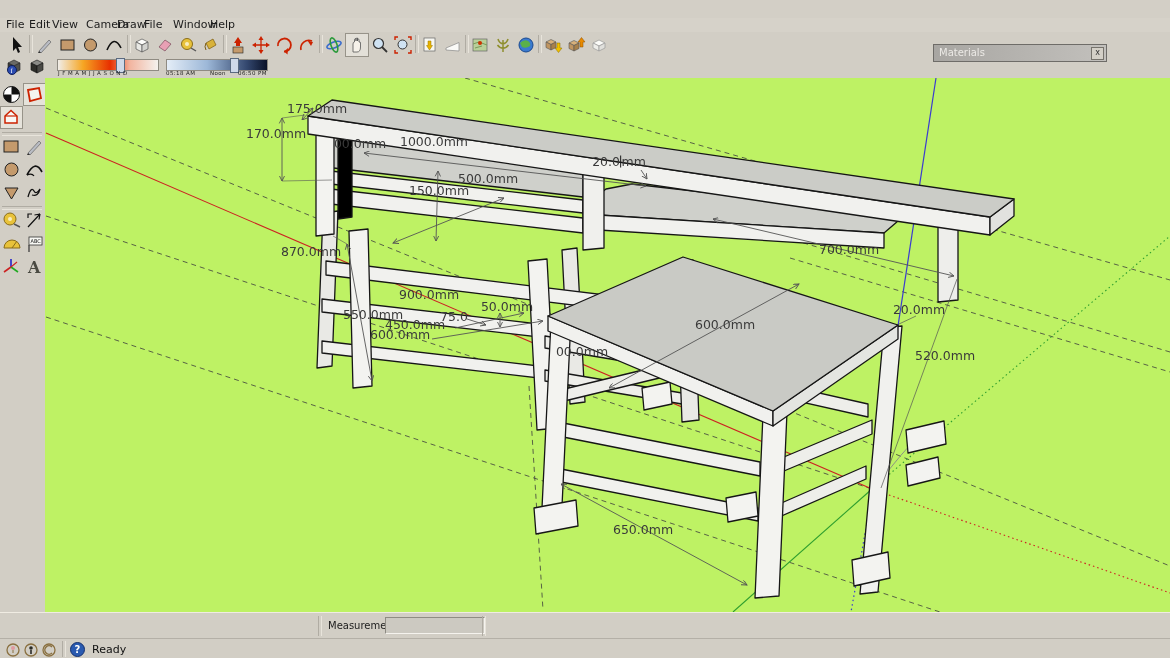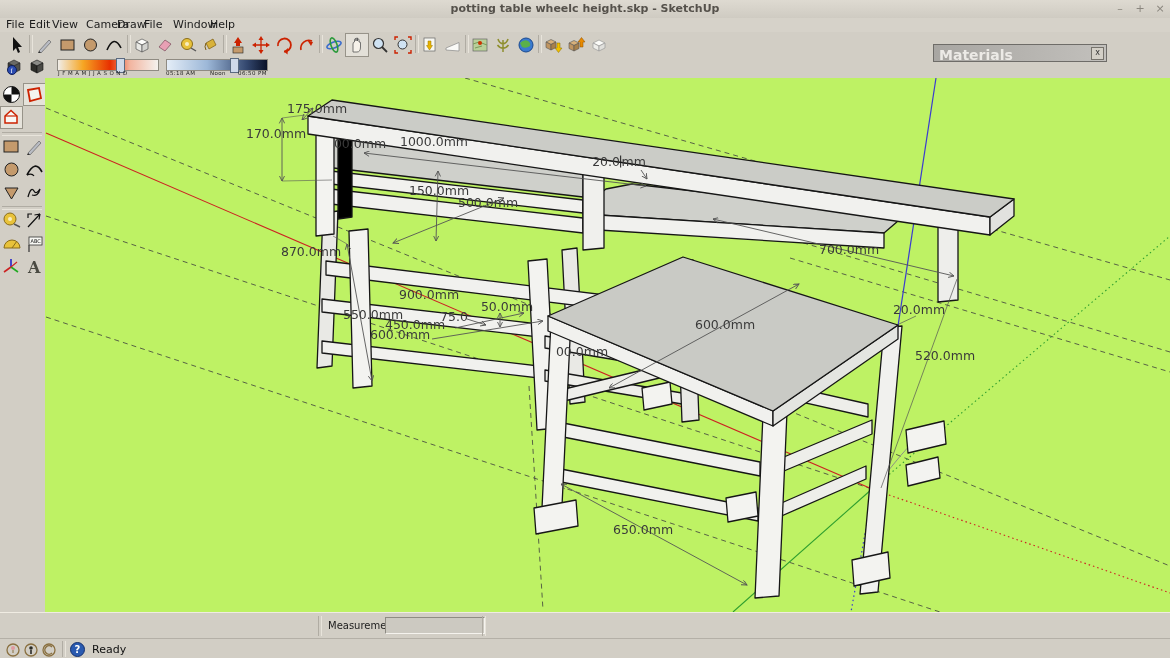--- a/index.html
+++ b/index.html
@@ -20,21 +20,21 @@
   .tbtn svg{position:absolute;left:1px;top:1px;}
   .tbtn.pressed{background:#e3e0d8;border:1px solid #979389;}
   .tsep{position:absolute;top:3px;width:2px;height:18px;border-left:1px solid #b0aca3;border-right:1px solid #e8e4db;}
   .tbtn2{position:absolute;top:0px;width:22px;height:20px;}
   .slider{position:absolute;top:2px;height:10px;border:1px solid #8f8b82;}
   .thumb{position:absolute;top:-2px;width:7px;height:13px;background:#cfd9e8;border:1px solid #5a6a80;}
   .slider-labels{position:absolute;font-size:5.5px;color:#222;letter-spacing:.4px;white-space:nowrap;}
   
   #materials{position:absolute;left:933px;top:44px;width:172px;height:16px;
      background:linear-gradient(90deg,#a8a6a2,#c2c0bc);border:1px solid #6e6c68;}
-  #materials .mt{position:absolute;left:5px;top:2px;font-size:14px;font-weight:bold;color:#eceae6;}
+  #materials .mt{position:absolute;left:5px;top:2px;font-size:10px;font-weight:normal;color:#eceae6;}
   #materials .mx{position:absolute;right:2px;top:2px;width:11px;height:11px;background:#d4d0c7;border:1px solid #76736c;
      font-size:8px;line-height:10px;text-align:center;color:#333;}
   
   #palette{position:absolute;left:0;top:78px;width:45px;height:534px;background:#d2cec5;border-right:1px solid #8f8b82;}
   .pbtn{position:absolute;width:21px;height:21px;}
   .pbtn.active{background:#e6e3db;border:1px solid #979389;margin:-1px;}
   .psep{position:absolute;left:2px;width:40px;height:2px;border-top:1px solid #b0aca3;border-bottom:1px solid #e8e4db;}
   
   #viewport{position:absolute;left:45px;top:78px;width:1125px;height:534px;background:#bef264;overflow:hidden;}
   #scene{position:absolute;left:0;top:0;}
@@ -49,26 +49,20 @@
      font-size:10px;color:#222;padding:0 2px;}
   #statusbar{position:absolute;left:0;top:638px;width:1170px;height:20px;background:#d2cec5;border-top:1px solid #b4b0a7;}
   .sicon{position:absolute;top:3px;}
   #status-ready{position:absolute;left:92px;top:4px;font-size:11px;color:#111;}
 </style>
 </head>
 <body>
 
 <div id="app">
 
-  <div id="titlebar">
-    <div id="title">potting table wheelc height.skp - SketchUp</div>
-    <div class="winbtn" id="btn-min">–</div>
-    <div class="winbtn" id="btn-max">+</div>
-    <div class="winbtn" id="btn-close">×</div>
-  </div>
 
   <div id="menubar">
     <div class="menu-item" style="left:3px">File</div>
     <div class="menu-item" style="left:26px">Edit</div>
     <div class="menu-item" style="left:49px">View</div>
     <div class="menu-item" style="left:83px">Camera</div>
     <div class="menu-item" style="left:114px">Draw</div>
     <div class="menu-item" style="left:141px">File</div>
     <div class="menu-item" style="left:170px">Window</div>
     <div class="menu-item" style="left:207px">Help</div>
@@ -457,21 +451,21 @@
         <path d="M641,170 L647,179" marker-end="url(#ar)"></path>
       </g>
     </svg>
 
     <span class="dim-label" style="left:272px;top:30px">175.0mm</span>
     <span class="dim-label" style="left:231px;top:55px">170.0mm</span>
     <span class="dim-label" style="left:315px;top:65px">00.0mm</span>
     <span class="dim-label" style="left:389px;top:63px">1000.0mm</span>
     <span class="dim-label" style="left:574px;top:83px"><span>20.0</span><span class="caret"></span><span>mm</span></span>
     <span class="dim-label" style="left:394px;top:112px">150.0mm</span>
-    <span class="dim-label" style="left:443px;top:124px">500.0mm</span>
+    <span class="dim-label" style="left:443px;top:100px">500.0mm</span>
     <span class="dim-label" style="left:266px;top:173px">870.0mm</span>
     <span class="dim-label" style="left:384px;top:216px">900.0mm</span>
     <span class="dim-label" style="left:328px;top:236px">550.0mm</span>
     <span class="dim-label" style="left:370px;top:246px">450.0mm</span>
     <span class="dim-label" style="left:355px;top:256px">600.0mm</span>
     <span class="dim-label" style="left:409px;top:238px">75.0</span>
     <span class="dim-label" style="left:462px;top:228px">50.0mm</span>
     <span class="dim-label" style="left:804px;top:171px">700.0mm</span>
     <span class="dim-label" style="left:680px;top:246px">600.0mm</span>
     <span class="dim-label" style="left:874px;top:231px">20.0mm</span>

